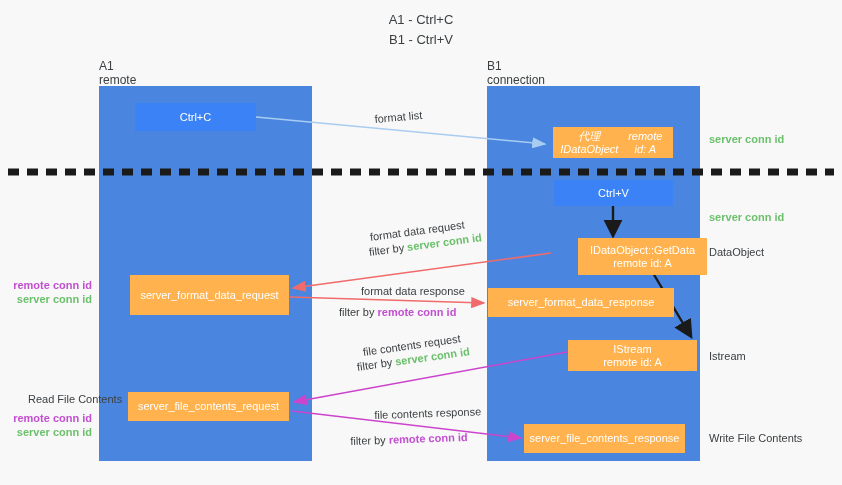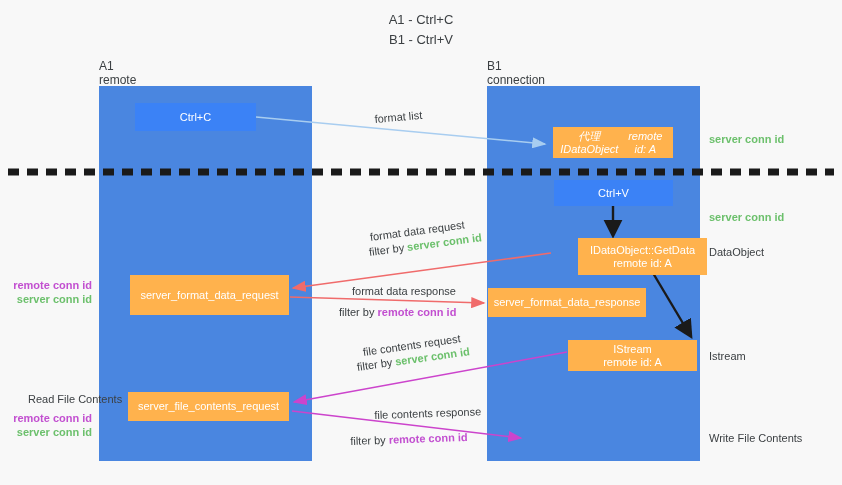--- a/index.html
+++ b/index.html
@@ -114,27 +114,28 @@
     <span>remote id: A</span>
   </div>
 
   <div class="node green" style="left:554px;top:180px;width:119px;height:26px;">Ctrl+V</div>
 
   <div class="node orange" style="left:550px;top:238px;width:129px;height:37px;flex-direction:column;margin-left:28px;">
     <span>IDataObject::GetData</span>
     <span>remote id: A</span>
   </div>
 
-  <div class="node orange" style="left:488px;top:288px;width:158px;height:29px;">server_format_data_response</div>
+  <div class="node orange" style="left:488px;top:288px;width:186px;height:29px;">server_format_data_response</div>
 
   <div class="node orange" style="left:568px;top:340px;width:129px;height:31px;flex-direction:column;">
     <span>IStream</span>
     <span>remote id: A</span>
   </div>
 
+  <div class="node orange" style="left:524px;top:424px;width:161px;height:29px;">server_file_contents_response</div>
 
   <div class="side-label green right" style="left:709px;top:132px;">server conn id</div>
   <div class="side-label green right" style="left:709px;top:210px;">server conn id</div>
   <div class="side-label dark right" style="left:709px;top:245px;">DataObject</div>
   <div class="side-label dark right" style="left:709px;top:349px;">Istream</div>
   <div class="side-label dark right" style="left:709px;top:431px;text-align:center;">Write File Contents</div>
 
   <div class="side-label purple leftcol" style="left:0px;top:278px;width:92px;">remote conn id</div>
   <div class="side-label green leftcol" style="left:0px;top:292px;width:92px;">server conn id</div>
 
@@ -142,21 +143,21 @@
   <div class="side-label purple leftcol" style="left:0px;top:411px;width:92px;">remote conn id</div>
   <div class="side-label green leftcol" style="left:0px;top:425px;width:92px;">server conn id</div>
 
   <div class="edge-label" style="left:374px;top:112px;transform:rotate(-5deg);">format list</div>
 
   <div class="edge-label" style="left:369px;top:230px;transform:rotate(-7.5deg);">format data request</div>
   <div class="edge-label" style="left:368px;top:245px;transform:rotate(-7.5deg);">
     <span>filter by </span><span class="g">server conn id</span>
   </div>
 
-  <div class="edge-label" style="left:352px;top:284px;">format data response</div>
+  <div class="edge-label" style="left:361px;top:284px;">format data response</div>
   <div class="edge-label" style="left:339px;top:305px;">
     <span>filter by </span><span class="p">remote conn id</span>
   </div>
 
   <div class="edge-label" style="left:362px;top:345px;transform:rotate(-8deg);">file contents request</div>
   <div class="edge-label" style="left:356px;top:360px;transform:rotate(-8deg);">
     <span>filter by </span><span class="g">server conn id</span>
   </div>
 
   <div class="edge-label" style="left:374px;top:408px;transform:rotate(-2deg);">file contents response</div>

